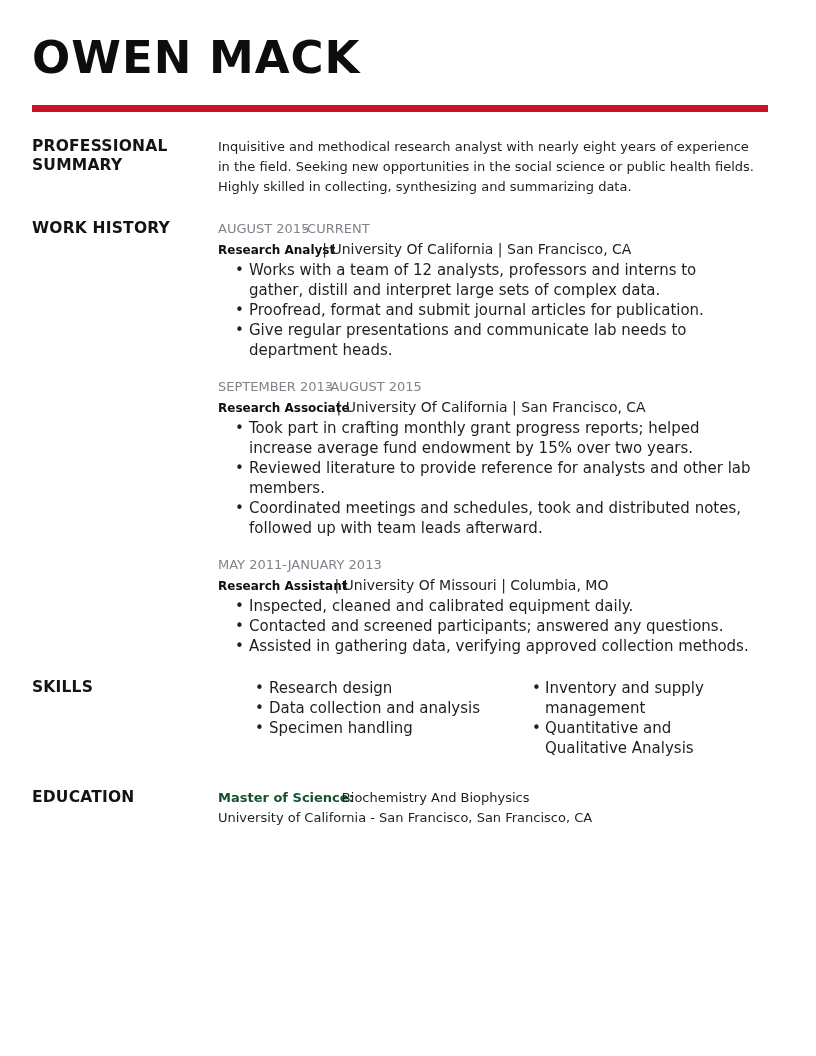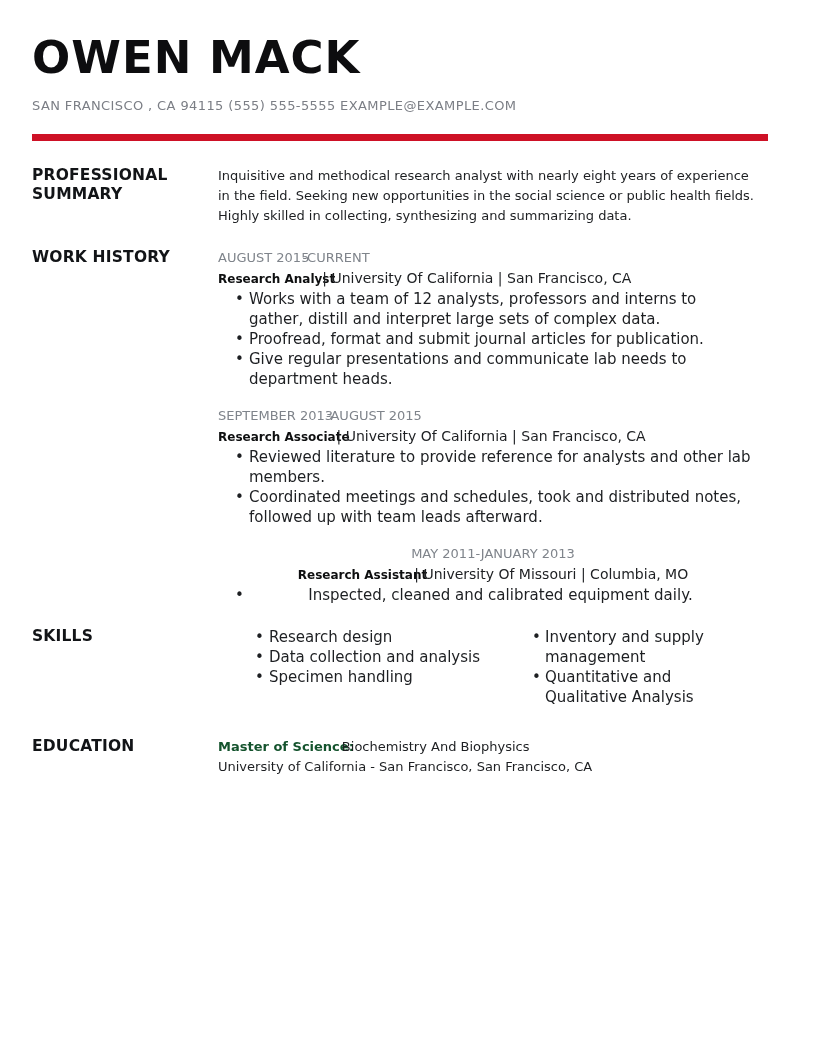--- a/index.html
+++ b/index.html
@@ -47,21 +47,21 @@
     font-size: 15.5px;
     line-height: 19px;
     letter-spacing: 0.2px;
     color: #121417;
     padding-right: 28px;
   }
   .content { font-size: 13px; line-height: 20px; }
   p.summary { margin: 0; max-width: 536px; }
   
   .job { margin-bottom: 17px; }
-  .job:last-child { margin-bottom: 0; text-align: center; }
+  .job:last-child { margin-bottom: 0; }
   .date { color: #7f848b; font-size: 13px; line-height: 20px; white-space: nowrap; }
   .ov-date { margin-left: -7px; }
   .title-line { line-height: 20px; white-space: nowrap; }
   .job-title { font-weight: bold; font-size: 12px; color: #0e0f10; }
   .company { font-size: 14px; margin-left: -13px; }
   ul.bullets { margin: 0; padding: 0; list-style: none; max-width: 534px; }
   ul.bullets li {
     position: relative;
     padding-left: 31px;
     font-size: 15px;
@@ -85,21 +85,20 @@
   .edu-school { line-height: 20px; }
   .row-education { margin-top: 8px; }
 </style>
 </head>
 <body>
 
 <div class="page">
 
   <header>
     <h1 class="name">OWEN MACK</h1>
-    <div class="contact">SAN FRANCISCO , CA 94115 (555) 555-5555 EXAMPLE@EXAMPLE.COM</div>
   </header>
 
   <div class="rule" style="background: rgb(206, 17, 38);"></div>
 
   <section class="row">
     <div class="label">PROFESSIONAL SUMMARY</div>
     <div class="content">
       <p class="summary">Inquisitive and methodical research analyst with nearly eight years of experience in the field. Seeking new opportunities in the social science or public health fields. Highly skilled in collecting, synthesizing and summarizing data.</p>
     </div>
   </section>
@@ -123,34 +122,37 @@
       </div>
 
       <div class="job">
         <div class="date">
           <span>SEPTEMBER 2013</span><span class="ov-date">-AUGUST 2015</span>
         </div>
         <div class="title-line">
           <span class="job-title">Research Associate</span><span class="company">| University Of California | San Francisco, CA</span>
         </div>
         <ul class="bullets">
+          <li>Took part in crafting monthly grant progress reports; helped increase average fund endowment by 15% over two years.</li>
           <li>Reviewed literature to provide reference for analysts and other lab members.</li>
           <li>Coordinated meetings and schedules, took and distributed notes, followed up with team leads afterward.</li>
         </ul>
       </div>
 
       <div class="job">
         <div class="date">
           <span>MAY 2011</span><span>-JANUARY 2013</span>
         </div>
         <div class="title-line">
           <span class="job-title">Research Assistant</span><span class="company">| University Of Missouri | Columbia, MO</span>
         </div>
         <ul class="bullets">
           <li>Inspected, cleaned and calibrated equipment daily.</li>
+          <li>Contacted and screened participants; answered any questions.</li>
+          <li>Assisted in gathering data, verifying approved collection methods.</li>
         </ul>
       </div>
 
     </div>
   </section>
 
   <section class="row" style="margin-bottom:30px;gap:20px;">
     <div class="label">SKILLS</div>
     <div class="content skills-grid">
       <ul class="bullets">

